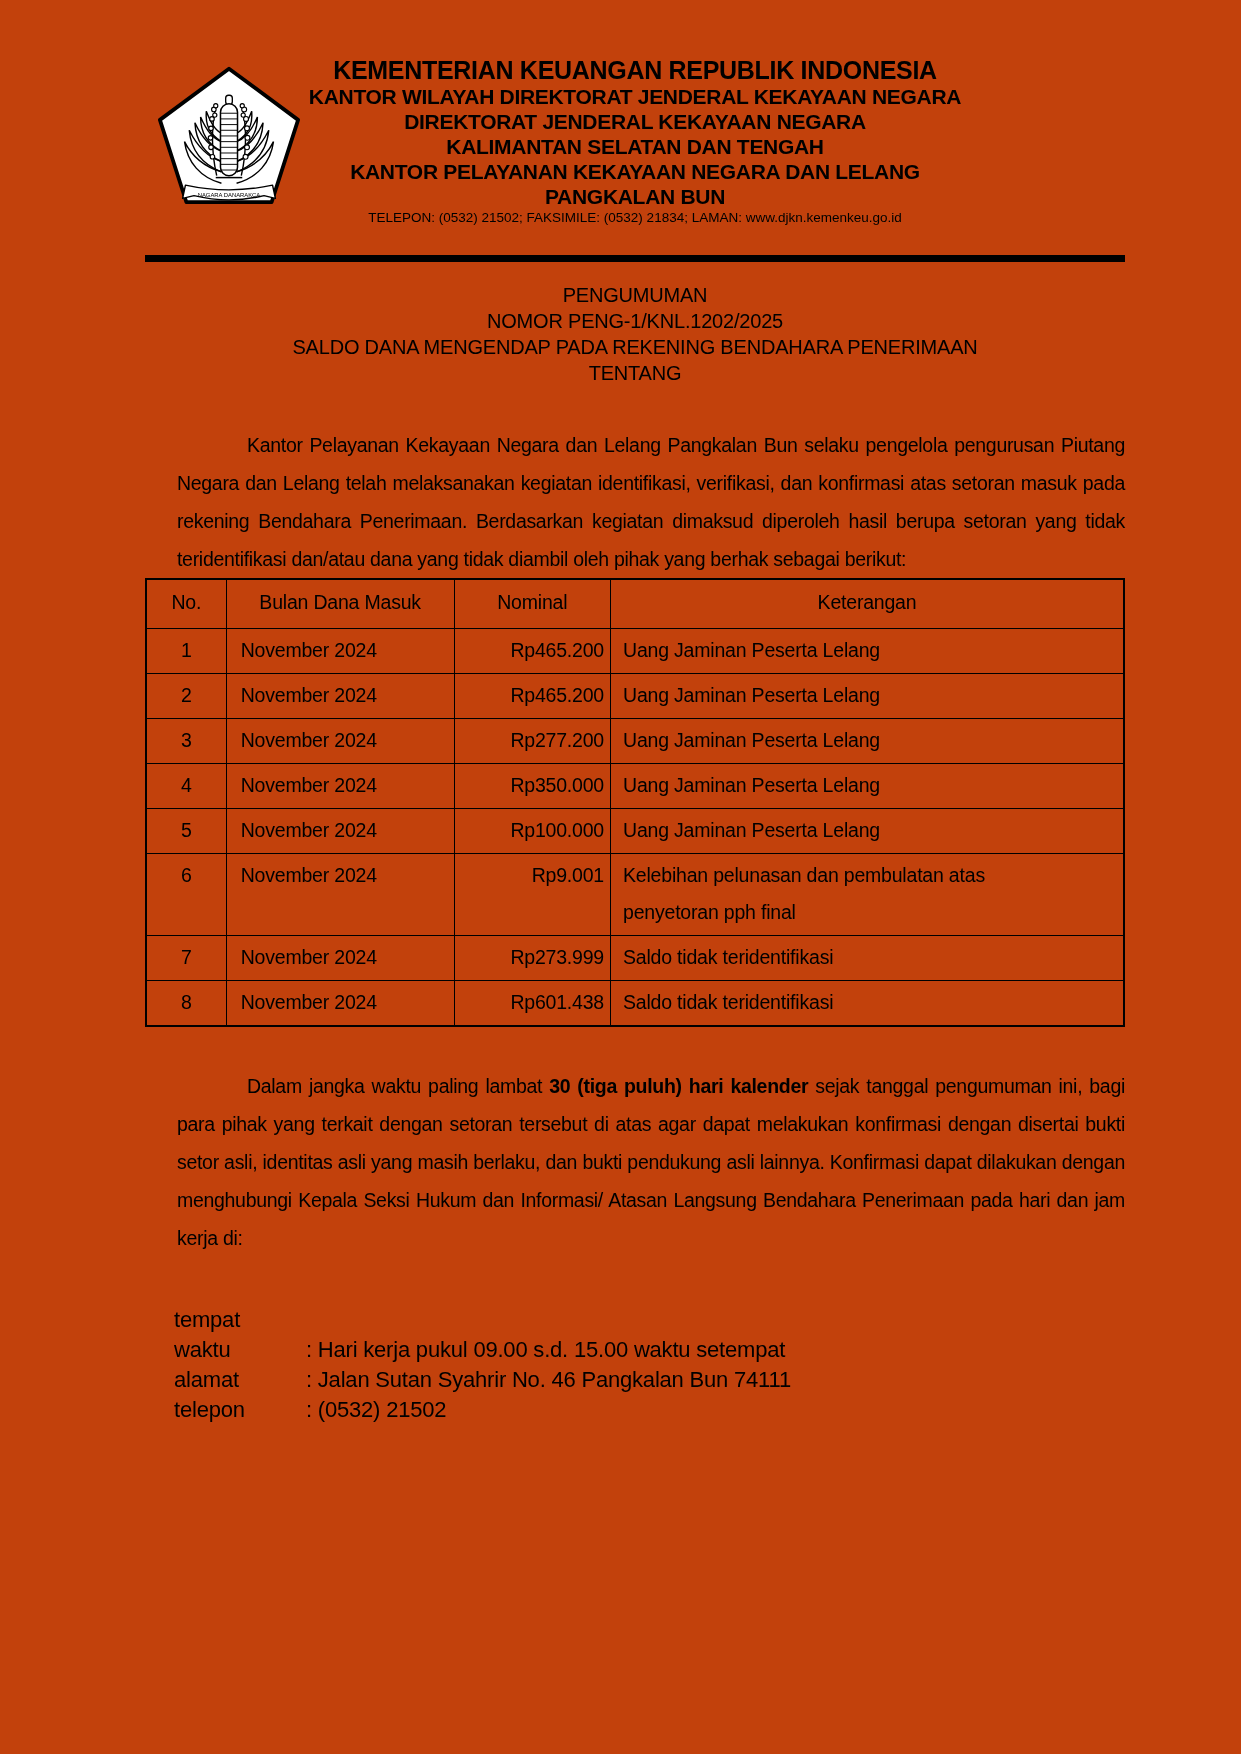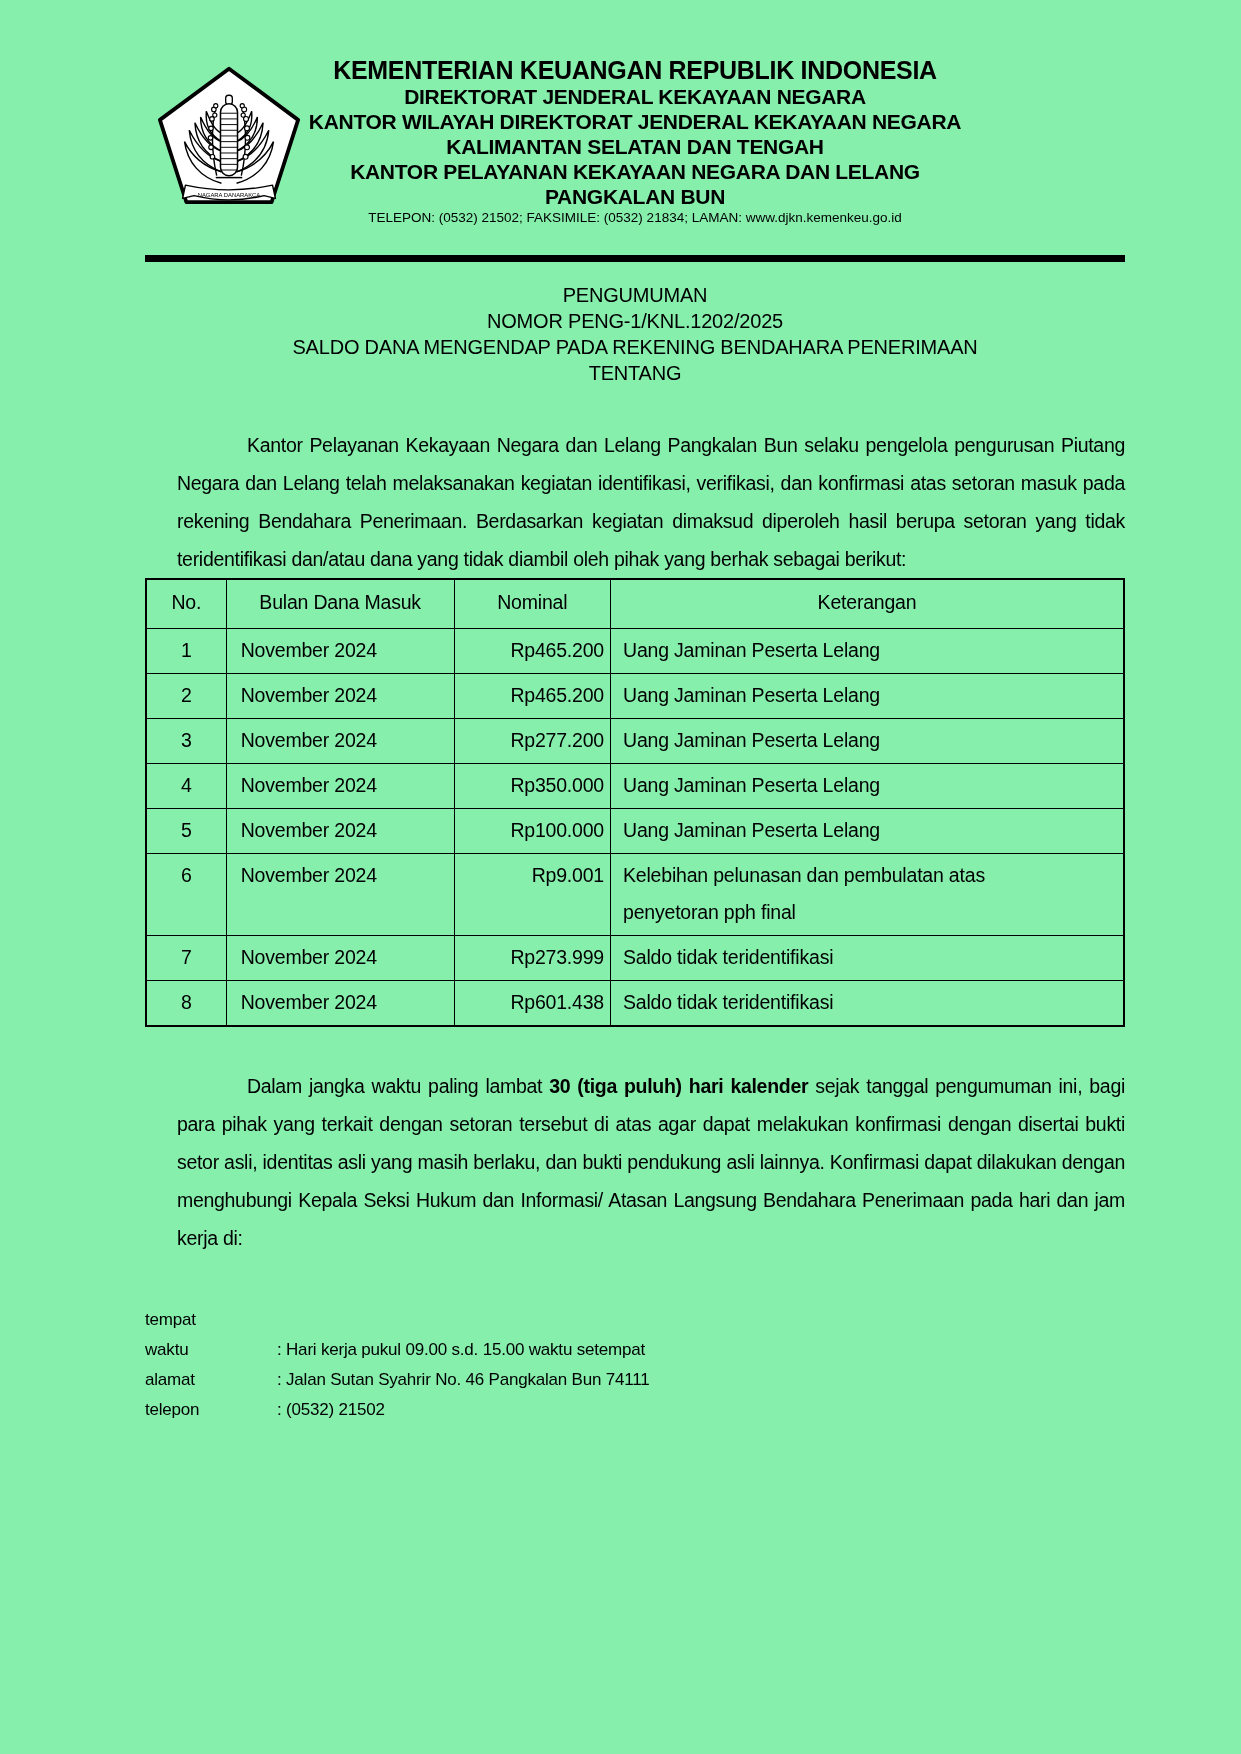--- a/index.html
+++ b/index.html
@@ -3,21 +3,21 @@
 <meta charset="utf-8">
 <style>
   * { margin: 0; padding: 0; box-sizing: border-box; }
   html, body { background: #888; }
   body { font-family: "Liberation Sans", "DejaVu Sans", sans-serif; }
   .page {
     position: relative;
     width: 1241px;
     height: 1754px;
     margin: 0 auto;
-    background: #86efac;
+    background: #c2410c;
     color: #000000;
     padding: 56px 116px 0 145px;
     overflow: hidden;
   }
   
   .letterhead { position: relative; text-align: center; }
   .logo {
     position: absolute;
     left: 8px;
     top: 8px;
@@ -65,21 +65,21 @@
   }
   table.saldo td.c0 { text-align: center; }
   table.saldo td.c1 { padding-left: 14px; }
   table.saldo td.c2 { padding-left: 14px; text-align: right; }
   table.saldo td.c3 { padding-left: 12px; }
   col.w-no { width: 8.2%; }
   col.w-bulan { width: 23.3%; }
   col.w-nominal { width: 16%; }
   col.w-ket { width: 52.5%; }
   
-  .details { margin-top: 48px; font-size: 17px; letter-spacing: -0.2px; }
+  .details { margin-top: 48px; font-size: 22px; letter-spacing: -0.2px; margin-left: 29px; }
   .detail-row { line-height: 30px; display: flex; }
   .detail-label { width: 132px; flex: 0 0 132px; }
   .detail-value { flex: 1; }
 </style>
 </head>
 <body>
 
 <div class="page">
 
   <div class="letterhead">
@@ -131,22 +131,22 @@
       <rect x="76.5" y="33" width="7" height="10" rx="3" fill="#ffffff" stroke="#000" stroke-width="1.4"></rect>
       <rect x="71" y="42" width="18" height="76" rx="9" fill="#ffffff" stroke="#000" stroke-width="1.6"></rect>
       <path d="M71 52 h18 M71 58 h18 M71 64 h18 M71 70 h18 M71 76 h18 M71 82 h18 M71 88 h18 M71 94 h18 M71 100 h18 M71 106 h18 M71 112 h18" stroke="#000" stroke-width="1"></path>
       <path d="M66 120 h28" stroke="#000" stroke-width="1.6"></path>
 
       <path d="M34 128 Q80 138 126 128 L129 142 L117 139 Q80 148 43 139 L31 142 Z" fill="#ffffff" stroke="#000" stroke-width="1.5" stroke-linejoin="round"></path>
       <text x="80" y="140.5" text-anchor="middle" font-size="6.2" font-family="Liberation Sans, sans-serif">NAGARA DANARAKCA</text>
     </svg>
 
     <div class="lh-line1">KEMENTERIAN KEUANGAN REPUBLIK INDONESIA</div>
+    <div class="lh-line">KANTOR WILAYAH DIREKTORAT JENDERAL KEKAYAAN NEGARA</div>
     <div class="lh-line">DIREKTORAT JENDERAL KEKAYAAN NEGARA</div>
-    <div class="lh-line">KANTOR WILAYAH DIREKTORAT JENDERAL KEKAYAAN NEGARA</div>
     <div class="lh-line">KALIMANTAN SELATAN DAN TENGAH</div>
     <div class="lh-line">KANTOR PELAYANAN KEKAYAAN NEGARA DAN LELANG</div>
     <div class="lh-line">PANGKALAN BUN</div>
     <div class="lh-contact">TELEPON: (0532) 21502; FAKSIMILE: (0532)  21834; LAMAN: www.djkn.kemenkeu.go.id</div>
   </div>
 
   <div class="rule"></div>
 
   <div class="doc-title">
     <div>PENGUMUMAN</div>

